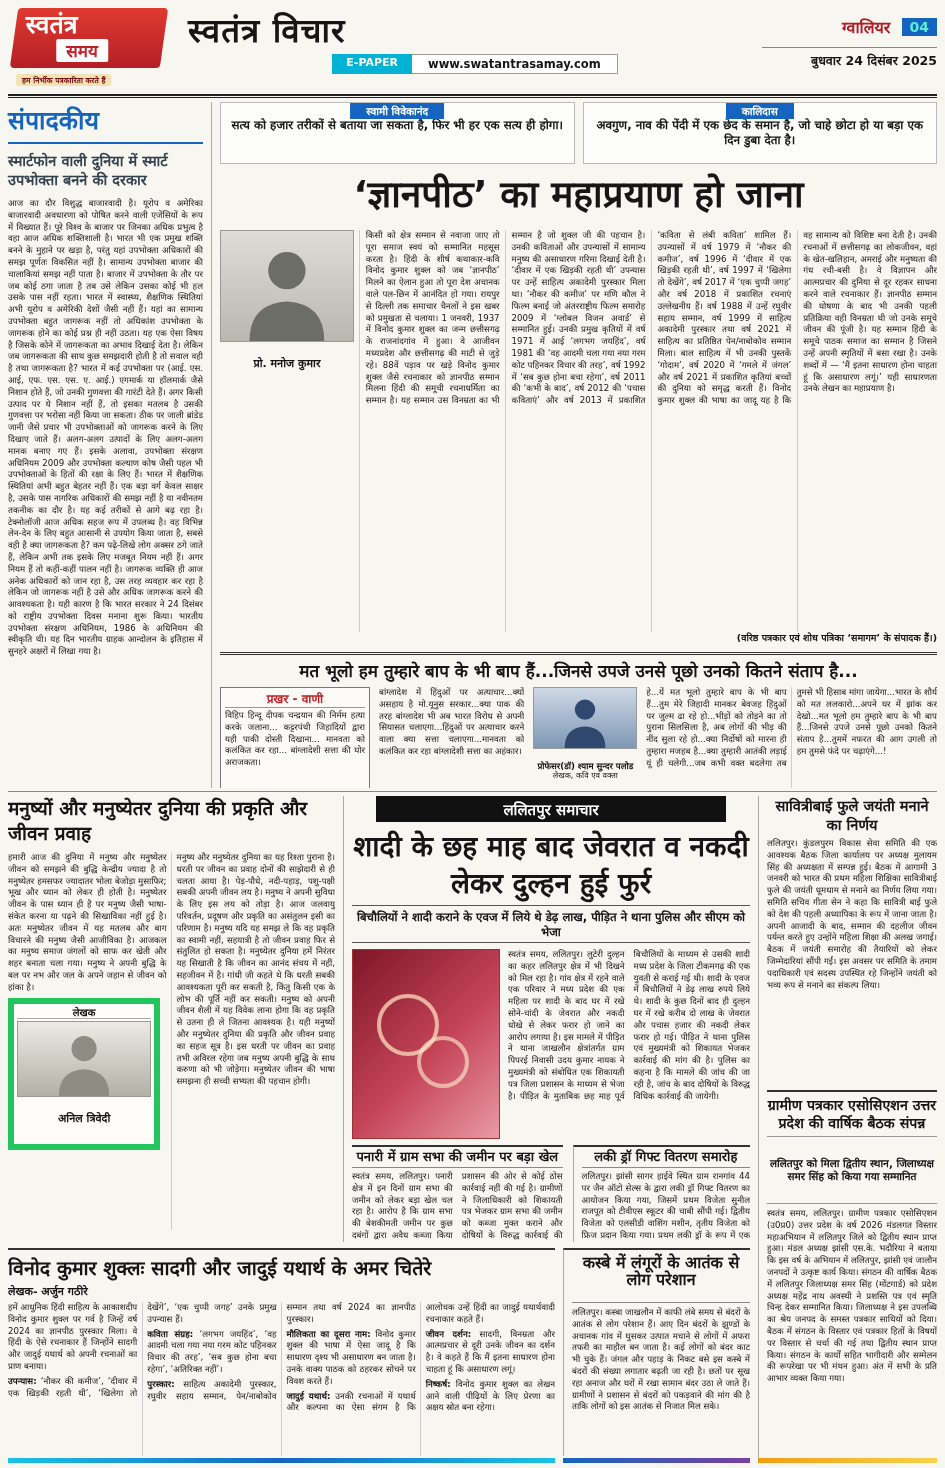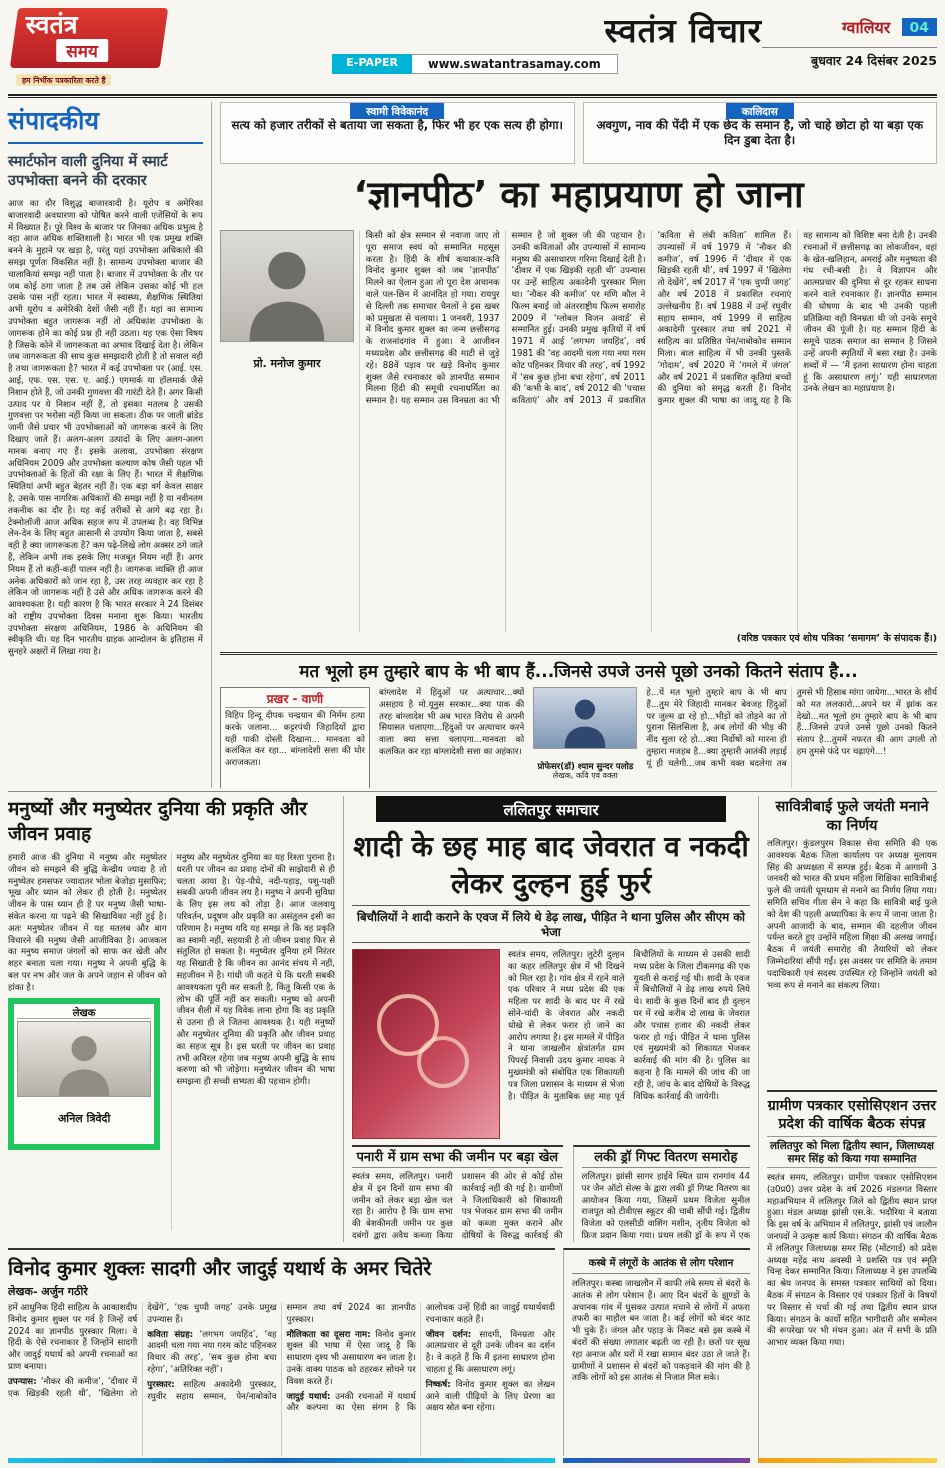--- a/index.html
+++ b/index.html
@@ -8,21 +8,21 @@
 .abs{position:absolute}
 .tiny{font-size:8.6px;line-height:11.8px;text-align:justify}
 
 
 .masthead{left:8px;top:6px;width:929px;height:86px;display:flex}
 .logo{width:180px;padding-top:2px}
 .logo-box{background:linear-gradient(#e03a30,#b51f26);transform:skew(-8deg);border-radius:4px;padding:3px 10px 6px;width:150px;margin-left:6px}
 .logo-l1{font-size:25px;font-weight:bold;color:#fff;transform:skew(8deg);line-height:28px}
 .logo-l2{background:#fff;color:#c01f26;font-weight:bold;font-size:17px;padding:0 10px;border-radius:2px;display:inline-block;transform:skew(8deg);margin-left:34px}
 .logo-tag{font-size:7.6px;color:#7a1216;font-weight:bold;margin:3px 0 0 8px;background:#f3e2b3;display:inline-block;padding:1px 6px;border-radius:2px}
-.mast-center{flex:1;text-align:right;padding-top:6px}
+.mast-center{flex:1;text-align:left;padding-top:6px}
 .page-title{font-size:33px;font-weight:bold;letter-spacing:1px;line-height:38px}
 .epaper-row{margin-top:4px;display:flex;justify-content:center;align-items:stretch}
 .epaper-badge{background:#00b3d4;color:#fff;font-weight:bold;font-size:11px;padding:2px 14px}
 .website{border:1px solid #999;border-left:none;font-size:11.5px;font-weight:bold;padding:2px 16px;background:#fff;cursor:pointer}
 .mast-right{width:175px;text-align:right;padding-top:10px}
 .edition{color:#b01c24;font-weight:bold;font-size:16px;margin-right:6px;vertical-align:middle}
 .page-num{background:#1565c0;color:#5eead4;font-weight:bold;font-size:14px;padding:1px 8px;vertical-align:middle}
 .date{margin-top:9px;font-weight:bold;font-size:12.5px;border-top:1px solid #888;padding-top:4px}
 .hrule{left:8px;top:94px;width:929px;height:4px;border-top:2px solid #222;border-bottom:1px solid #222}
 .hrule2{left:8px;top:791px;width:929px;border-top:1px solid #888}
@@ -84,33 +84,33 @@
 .sub-head{font-size:13px;line-height:16px;font-weight:bold;text-align:center;border-bottom:1px solid #888;padding:2px 0;margin-bottom:3px}
 .panari-body{column-count:2;column-gap:9px}
 .lucky{flex:1;border-top:2px solid #333;border-left:1px solid #aaa;padding-left:8px;overflow:hidden}
 
 
 .rightcol{left:758px;top:796px;width:179px;height:662px;border-left:1px solid #aaa;padding-left:8px;overflow:hidden}
 .phule-head{font-size:14.6px;line-height:19px;font-weight:bold;text-align:center;margin-bottom:4px}
 .phule-body{height:246px;overflow:hidden}
 .journ{border-top:2px solid #333;padding-top:4px;margin-top:6px}
 .journ-head{font-size:14.2px;line-height:18px;font-weight:bold;text-align:center}
-.journ-sub{font-size:10.4px;line-height:13px;font-weight:bold;text-align:center;border-top:1px solid #999;border-bottom:1px solid #999;padding:2px 0;margin:4px 0}
+.journ-sub{font-size:10.4px;line-height:13px;font-weight:bold;text-align:center;border-top:1px solid #999;border-bottom:1px solid #999;padding:20px 0;margin:4px 0}
 .journ-body{height:240px;overflow:hidden}
 
 
 .shukla{left:8px;top:1248px;width:547px;height:208px;border-top:2px solid #333;padding-top:4px;overflow:hidden}
 .shukla-head{font-size:19.5px;font-weight:bold;margin-bottom:2px}
 .shukla-by{font-size:11px;font-weight:bold;margin-bottom:4px}
 .shukla-body{height:158px;column-count:4;column-gap:10px;column-rule:1px solid #ccc;overflow:hidden}
 .shukla-body p{margin-bottom:3px}
 
 
 .langur{left:563px;top:1248px;width:187px;height:208px;border-top:2px solid #333;border-left:1px solid #aaa;padding:4px 0 0 8px;overflow:hidden}
-.langur-head{font-size:10px;line-height:17px;font-weight:bold;text-align:center;margin-bottom:4px;border-bottom:1px solid #888;padding-bottom:2px}
+.langur-head{font-size:16px;line-height:17px;font-weight:bold;text-align:center;margin-bottom:4px;border-bottom:1px solid #888;padding-bottom:14px}
 .langur-body{height:154px;overflow:hidden}
 
 
 .strip{position:absolute;top:1458px;height:5px}
 .strip-a{left:8px;width:547px;background:linear-gradient(90deg,#19c3e6,#1565c0,#19c3e6)}
 .strip-b{left:563px;width:187px;background:linear-gradient(90deg,#1565c0,#7b3fa0)}
 .strip-c{left:758px;width:179px;background:linear-gradient(90deg,#f39c12,#f6d34a)}
 </style>
 </head>
 <body>

